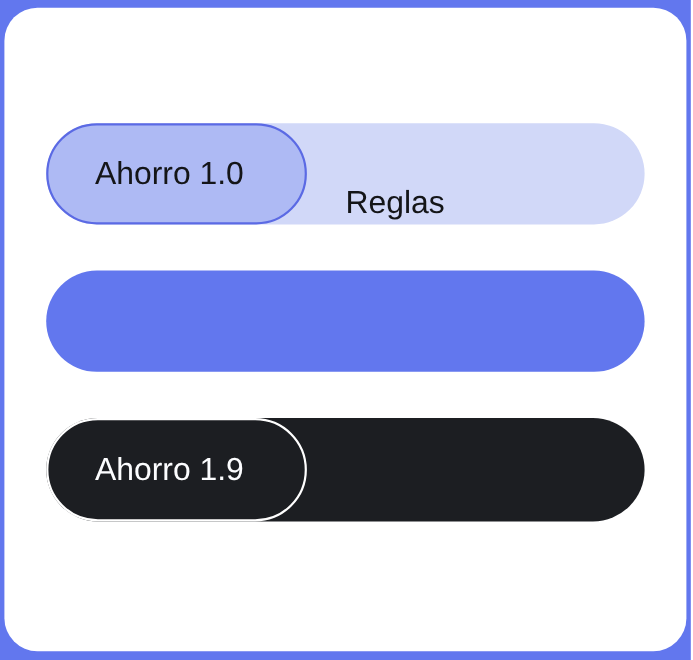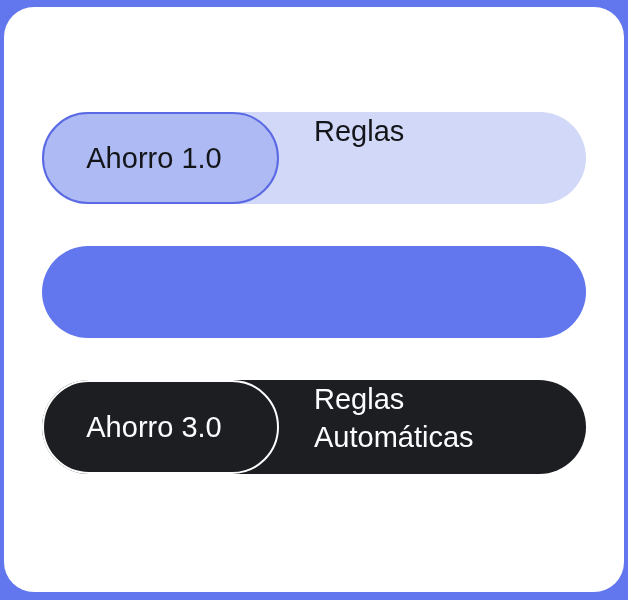--- a/index.html
+++ b/index.html
@@ -32,21 +32,21 @@
     width: 544px;
     display: flex;
     flex-direction: column;
     gap: 42px;
   }
   .row {
     position: relative;
     height: 92px;
     border-radius: 47px;
     display: flex;
-    align-items: flex-start;
+    align-items: flex-end;
     font-size: 29px;
     font-weight: 500;
   }
   .badge {
     position: absolute;
     left: 0; top: 0;
     height: 100%;
     width: 237px;
     box-sizing: border-box;
     border-radius: 47px;
@@ -93,20 +93,19 @@
           <span>Ahorro 1.0</span>
         </div>
         <div class="mode">Reglas</div>
       </div>
 
       <div class="row row--purple">
       </div>
 
       <div class="row row--dark">
         <div class="badge">
-          <span>Ahorro 3.0</span>
+          <span>Ahorro 1.9</span>
         </div>
-        <div class="mode">Reglas Automáticas</div>
       </div>
 
     </div>
   </div>
 </div>
 
 </body></html>

